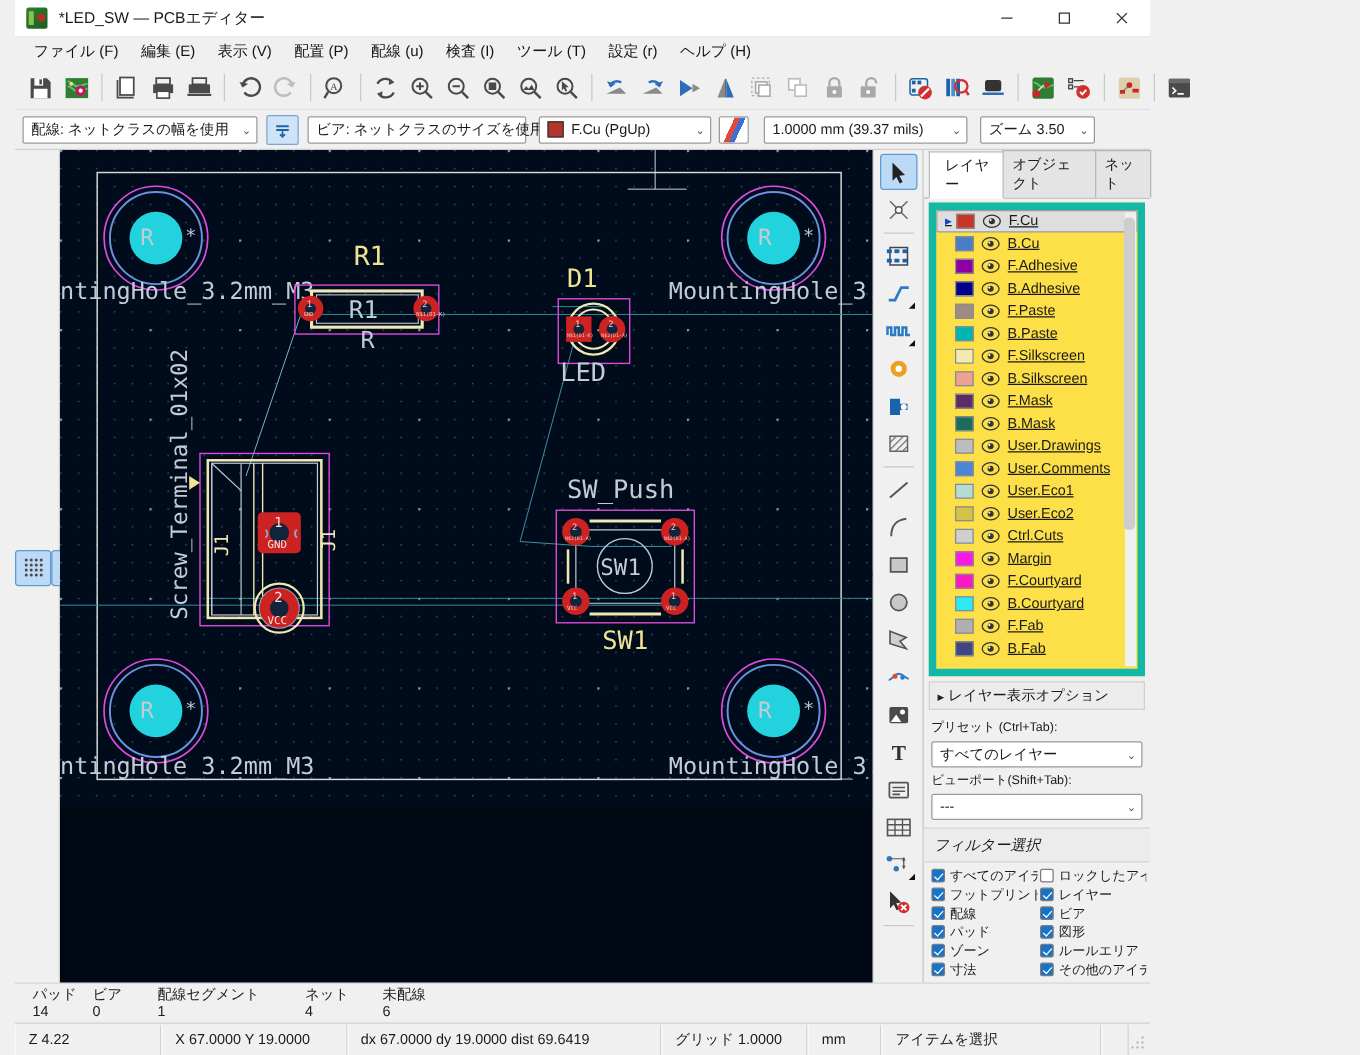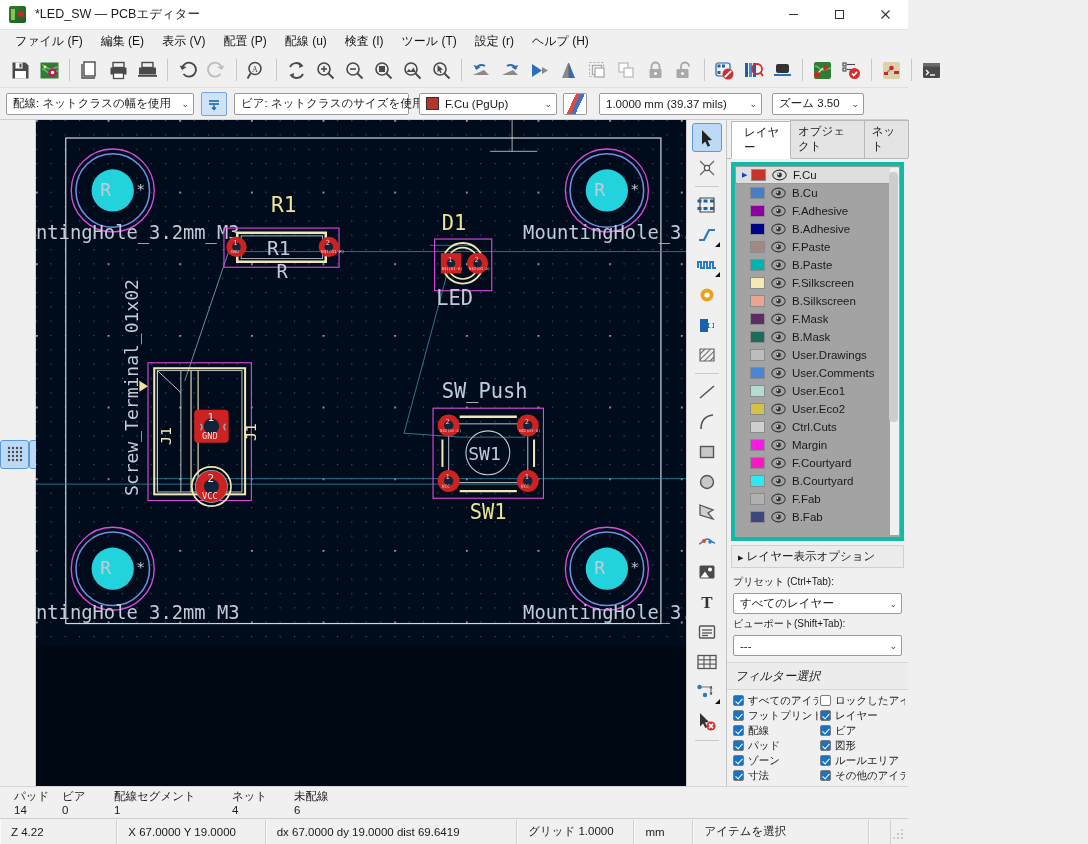--- a/index.html
+++ b/index.html
@@ -4,21 +4,21 @@
 <style>
   * { box-sizing: border-box; margin: 0; padding: 0; }
   body {
     width: 1088px; height: 844px;
     font-family: "Liberation Sans", sans-serif;
     font-size: 12px;
     background: #f0f0f0;
     overflow: hidden;
     color: #1a1a1a;
   }
-  .app { width: 908px; height: 844px; display: flex; flex-direction: column; background:#f0f0f0; }
+  .app { width: 908px; height: 844px; display: flex; flex-direction: column; background:#f0f0f0;margin-left:12px; }
 
   
   .titlebar {
     height: 30px; background: #ffffff; display: flex; align-items: center;
     border-bottom: 1px solid #e2e2e2; flex: none;
   }
   .titlebar .app-icon {
     width: 17px; height: 17px; margin-left: 9px; margin-right: 9px;
     background: linear-gradient(135deg,#2d7d32 0%,#1b5e20 100%);
     border-radius: 2px; position: relative; flex: none;
@@ -108,22 +108,22 @@
 
   
   .apanel { width:182px; background:#f0f0f0; flex:none; display:flex; flex-direction:column;
     border-left:1px solid #c4c4c4; }
   .apanel-title { font-size:12px; padding:6px 8px 5px 8px; background:#ececec;
     border-bottom:1px solid #d5d5d5; }
   .atabs { display:flex; padding-left:4px; background:#f0f0f0; border-bottom:1px solid #b8b8b8; }
   .atab { font-size:11.5px; padding:3px 7px 3px 7px; border:1px solid #b8b8b8; border-bottom:none;
     background:#e4e4e4; margin-right:-1px; }
   .atab.active { background:#ffffff; border-bottom:1px solid #fff; position:relative; top:1px;padding-left:12px; }
-  .layerlist { background:#a3a3a3; border:4px solid #14b8a6; margin:3px 4px 0 4px; flex:1;
-    overflow:hidden; position:relative; }
+  .layerlist { background:#fde047; border:6px solid #14b8a6; margin:3px 4px 0 4px; flex:1;
+    overflow:hidden; position:relative;text-decoration:underline; }
   .lrow { display:flex; align-items:center; height:18px; padding-left:6px; font-size:11.5px; }
   .lrow.sel { background:#dedede; }
   .lrow .arrow { width:9px; font-size:7px; color:#1144cc; flex:none; }
   .lrow .chip { width:15px; height:12px; border:1px solid #8b8b8b; margin-right:6px; flex:none; }
   .lrow .eye { width:15px; height:12px; margin-right:6px; flex:none; }
   .lrow .lname { white-space:nowrap; overflow:hidden; }
   .scrollbar { position:absolute; right:1px; top:2px; width:9px; bottom:2px; background:#f0f0f0;}
   .scrollthumb { position:absolute; right:1px; top:4px; width:9px; height:250px; background:#cdcdcd; border-radius:4px;}
   .lopt { margin:4px; background:#ececec; border:1px solid #d0d0d0; font-size:11.5px; padding:3px 6px; }
   .fieldlabel { font-size:10px; padding:3px 6px 4px 6px; }

